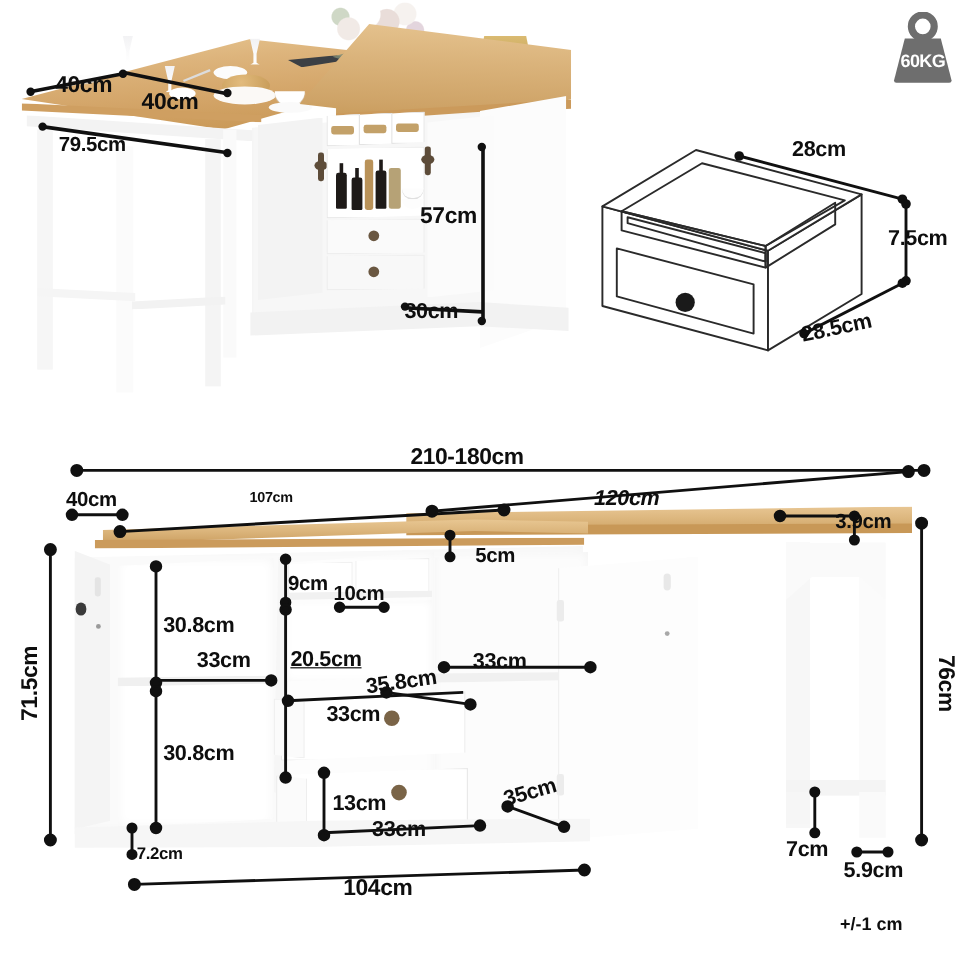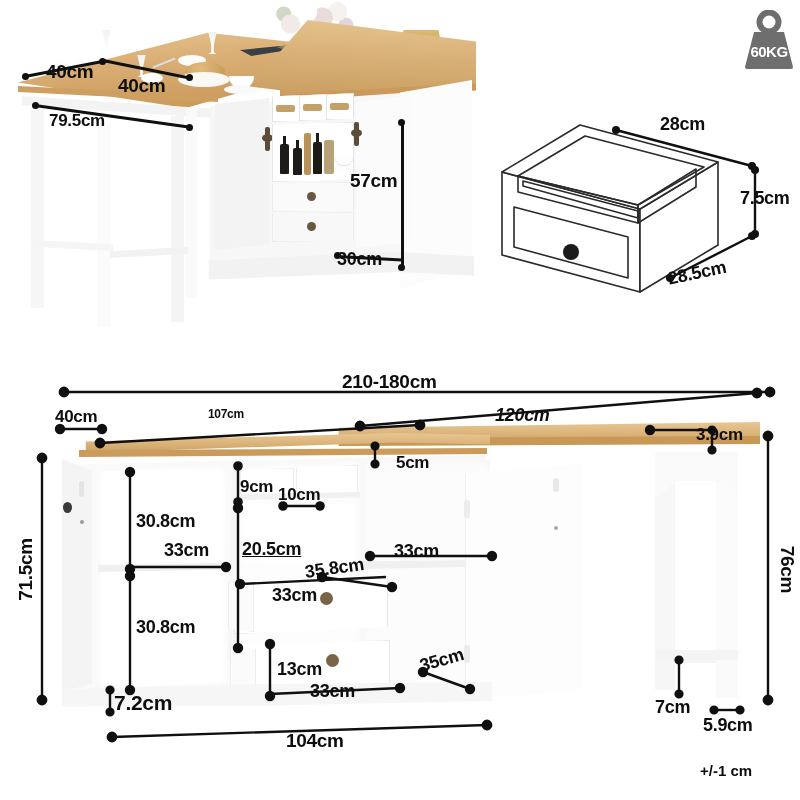--- a/index.html
+++ b/index.html
@@ -477,21 +477,21 @@
     <div class="dim" style="left:164px;top:181px;font-size:18px;">33cm</div>
     <div class="dim" style="left:242px;top:180px;font-size:18px;text-decoration:underline;">20.5cm</div>
     <div class="dim" style="left:394px;top:182px;font-size:18px;">33cm</div>
     <div class="dim" style="left:305px;top:203px;font-size:18px;transform:rotate(-8deg);transform-origin:left center;">35.8cm</div>
     <div class="dim" style="left:272px;top:226px;font-size:18px;">33cm</div>
     <div class="dim" style="left:136px;top:258px;font-size:18px;">30.8cm</div>
     <div class="dim" style="left:277px;top:300px;font-size:18px;">13cm</div>
     <div class="dim" style="left:310px;top:322px;font-size:18px;">33cm</div>
     <div class="dim" style="left:420px;top:297px;font-size:18px;transform:rotate(-16deg);transform-origin:left center;">35cm</div>
     <div class="dim vert" style="left:-6px;top:200px;font-size:19px;transform:rotate(-90deg);">71.5cm</div>
-    <div class="dim" style="left:114px;top:332px;font-size:21px;">7.2cm</div>
+    <div class="dim" style="left:114px;top:344px;font-size:14px;">7.2cm</div>
     <div class="dim" style="left:286px;top:371px;font-size:19px;">104cm</div>
     <div class="dim vert" style="left:764px;top:200px;font-size:19px;transform:rotate(90deg);">76cm</div>
     <div class="dim" style="left:655px;top:338px;font-size:18px;">7cm</div>
     <div class="dim" style="left:703px;top:356px;font-size:18px;">5.9cm</div>
 
     <div class="tolerance" style="left:700px;top:402px;font-size:15px;">+/-1 cm</div>
   </div>
 
 </div>
 

